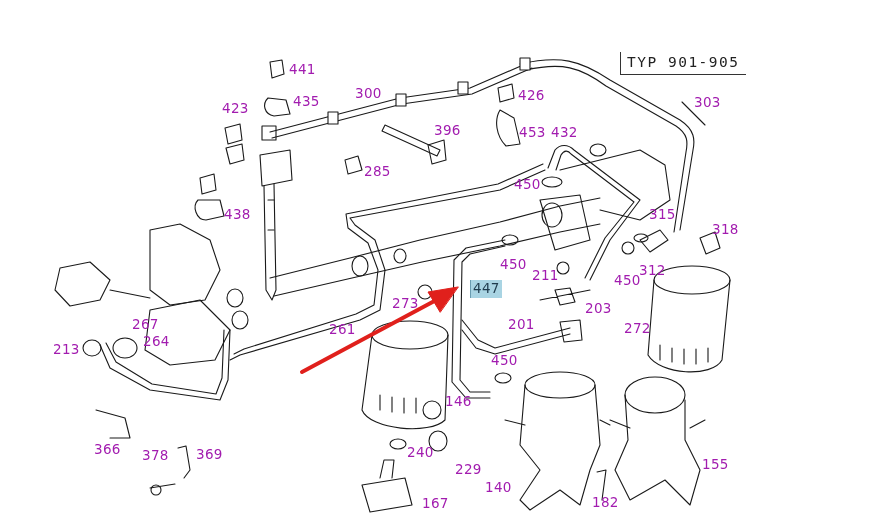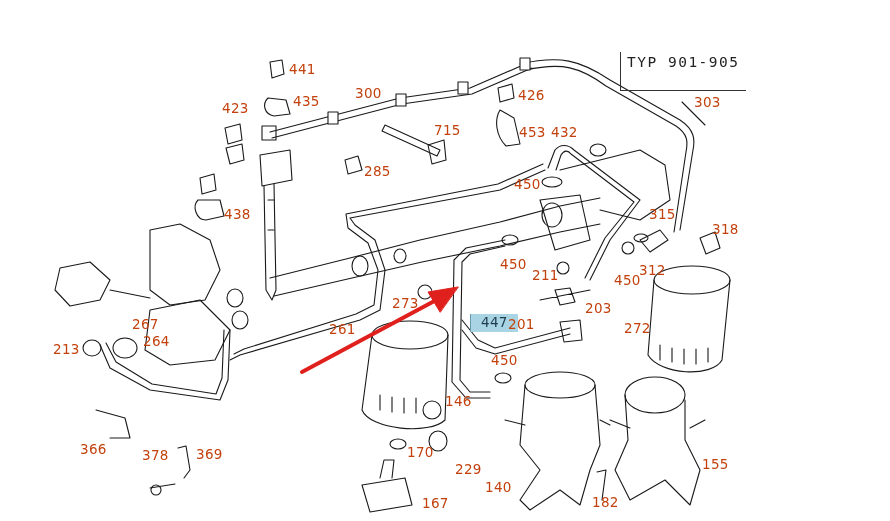--- a/index.html
+++ b/index.html
@@ -3,23 +3,23 @@
 <meta charset="utf-8">
 <style>
   html, body { margin:0; padding:0; background:#ffffff; }
   body { width:890px; height:521px; position:relative; overflow:hidden; font-family:"DejaVu Sans", sans-serif; }
   #diagram { position:absolute; left:0; top:0; width:890px; height:521px; }
   #diagram path, #diagram line, #diagram ellipse, #diagram rect, #diagram circle, #diagram polyline, #diagram polygon {
     fill:none; stroke:#1a1a1a; stroke-width:1.1; stroke-linejoin:round; stroke-linecap:round;
   }
   #diagram .pipe { stroke-width:1.1; }
   #diagram .white { fill:#ffffff; }
-  .label { position:absolute; font-size:13.5px; color:#c2410c; line-height:1; letter-spacing:0.3px; white-space:nowrap; }
-  .label.hl { background:#a9d4e3; padding:2px 10px; color:#1f3b4d; border-left:1px solid #6a9cb0;margin-top:34px; }
-  .typ-box { position:absolute; left:620px; top:52px; padding:2px 6px 20px 6px; border-left:1px solid #333; border-bottom:1px solid #333;
+  .label { position:absolute; font-size:13.5px; color:#a21caf; line-height:1; letter-spacing:0.3px; white-space:nowrap; }
+  .label.hl { background:#a9d4e3; padding:2px 2px; color:#1f3b4d; border-left:1px solid #6a9cb0; }
+  .typ-box { position:absolute; left:620px; top:52px; padding:2px 6px 4px 6px; border-left:1px solid #333; border-bottom:1px solid #333;
     font-family:"DejaVu Sans Mono", monospace; font-size:14.5px; letter-spacing:1.5px; color:#222; }
 </style>
 </head>
 <body>
 
 <svg id="diagram" viewBox="0 0 890 521" xmlns="http://www.w3.org/2000/svg">
 
   <g>
     <path class="pipe" d="M520 64 C560 55 580 60 610 80 L680 120 C695 130 695 140 693 150 L680 230"></path>
     <path class="pipe" d="M526 70 C562 62 580 67 606 86 L676 126 C688 134 688 142 686 152 L674 232"></path>
@@ -161,21 +161,21 @@
   </g>
 </svg>
 
 <div class="typ-box">TYP 901-905</div>
 
 <div class="label" style="left:289px;top:63px">441</div>
 <div class="label" style="left:293px;top:95px">435</div>
 <div class="label" style="left:355px;top:87px">300</div>
 <div class="label" style="left:518px;top:89px">426</div>
 <div class="label" style="left:222px;top:102px">423</div>
-<div class="label" style="left:434px;top:124px">715</div>
+<div class="label" style="left:434px;top:124px">396</div>
 <div class="label" style="left:519px;top:126px">453</div>
 <div class="label" style="left:551px;top:126px">432</div>
 <div class="label" style="left:694px;top:96px">303</div>
 <div class="label" style="left:364px;top:165px">285</div>
 <div class="label" style="left:224px;top:208px">438</div>
 <div class="label" style="left:514px;top:178px">450</div>
 <div class="label" style="left:649px;top:208px">315</div>
 <div class="label" style="left:712px;top:223px">318</div>
 <div class="label" style="left:500px;top:258px">450</div>
 <div class="label" style="left:532px;top:269px">211</div>
@@ -185,21 +185,21 @@
 <div class="label" style="left:392px;top:297px">273</div>
 <div class="label" style="left:585px;top:302px">203</div>
 <div class="label" style="left:132px;top:318px">267</div>
 <div class="label" style="left:329px;top:323px">261</div>
 <div class="label" style="left:508px;top:318px">201</div>
 <div class="label" style="left:624px;top:322px">272</div>
 <div class="label" style="left:53px;top:343px">213</div>
 <div class="label" style="left:143px;top:335px">264</div>
 <div class="label" style="left:491px;top:354px">450</div>
 <div class="label" style="left:445px;top:395px">146</div>
-<div class="label" style="left:80px;top:443px">366</div>
-<div class="label" style="left:407px;top:446px">170</div>
+<div class="label" style="left:94px;top:443px">366</div>
+<div class="label" style="left:407px;top:446px">240</div>
 <div class="label" style="left:196px;top:448px">369</div>
 <div class="label" style="left:455px;top:463px">229</div>
 <div class="label" style="left:702px;top:458px">155</div>
 <div class="label" style="left:142px;top:449px">378</div>
 <div class="label" style="left:485px;top:481px">140</div>
 <div class="label" style="left:592px;top:496px">182</div>
 <div class="label" style="left:422px;top:497px">167</div>
 
 </body></html>

